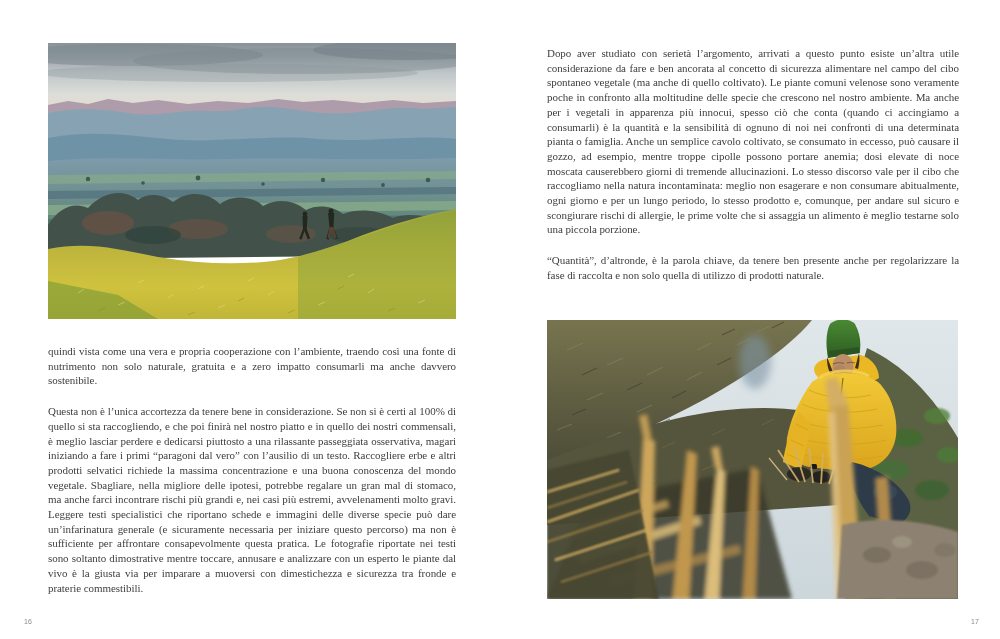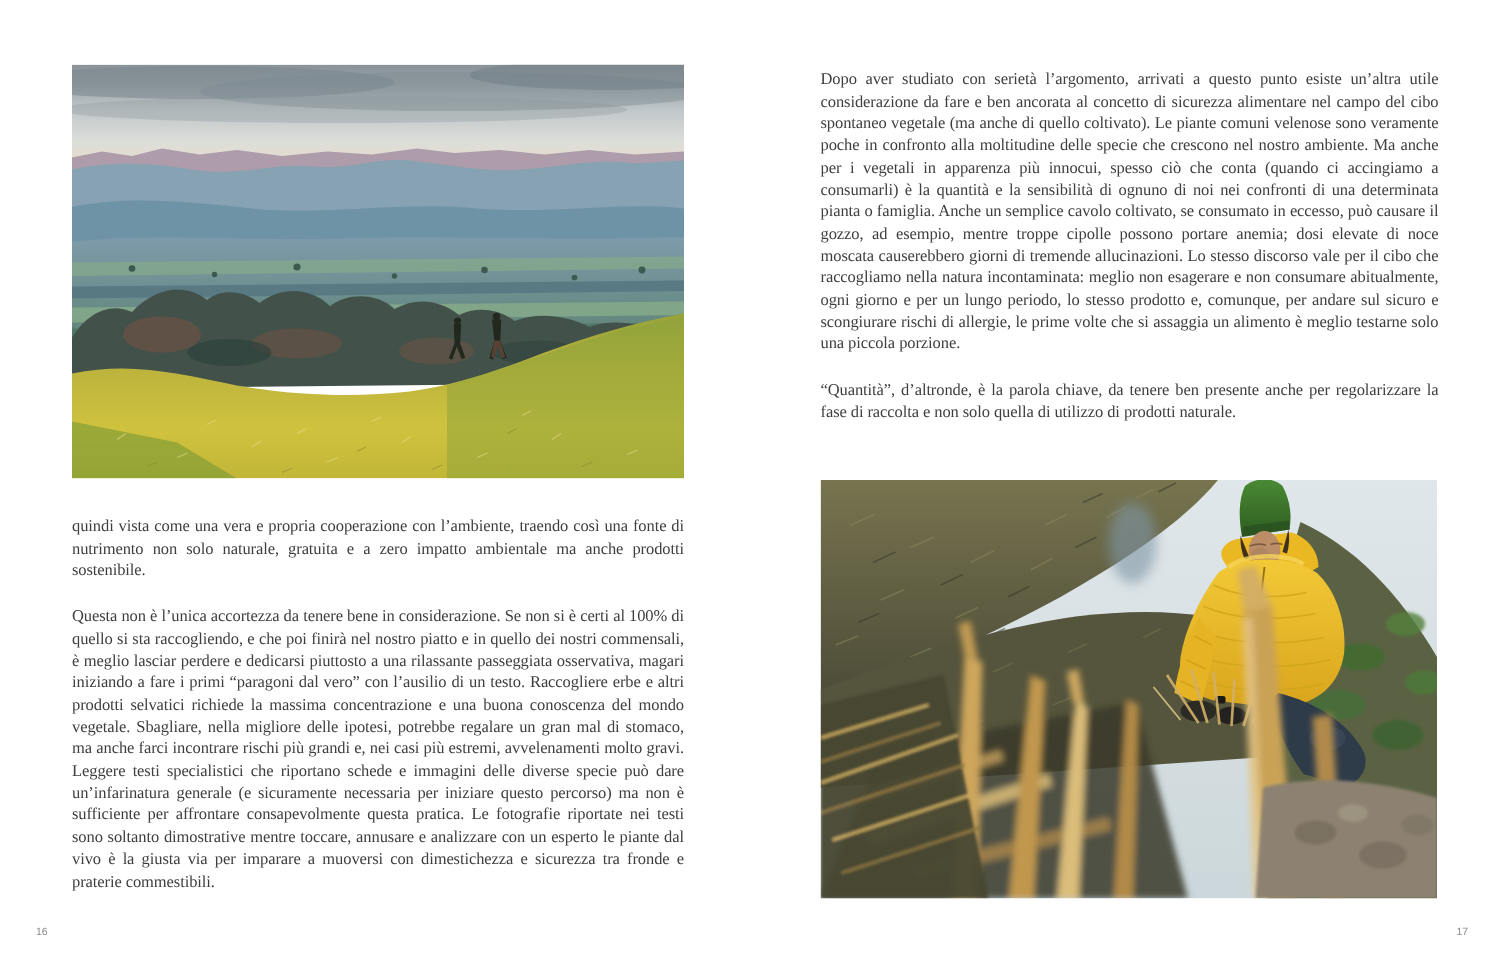--- a/index.html
+++ b/index.html
@@ -88,21 +88,21 @@
           <circle cx="257" cy="171" r="2.4"></circle>
           <path d="M254.5,173 L259.5,173 L258.8,186 L262.2,195.5 L259.8,196.5 L256.5,188 L253.5,196.8 L251.2,195.8 L255,186 Z"></path>
           <circle cx="283" cy="168" r="2.5"></circle>
           <path d="M280,170 L286.2,170 L285.5,184 L289.8,195.5 L287.2,196.3 L283.5,187 L280.8,196.8 L278.2,195.8 L281.5,184 Z"></path>
         </g>
         <path d="M281.5,184 L285.5,184 L288.8,195 L286.8,195.8 L283.6,188 L281.4,195.6 L279.4,195 Z" fill="#5d4434" opacity="0.9"></path>
       </svg>
     </figure>
 
     <div class="textcol text-left">
-      <p>quindi vista come una vera e propria cooperazione con l’ambiente, traendo così una fonte di nutrimento non solo naturale, gratuita e a zero impatto ambientale ma anche prodotti sostenibile.</p>
+      <p>quindi vista come una vera e propria cooperazione con l’ambiente, traendo così una fonte di nutrimento non solo naturale, gratuita e a zero impatto consumarli ma anche davvero sostenibile.</p>
       <p>Questa non è l’unica accortezza da tenere bene in considerazione. Se non si è certi al 100% di quello si sta raccogliendo, e che poi finirà nel nostro piatto e in quello dei nostri commensali, è meglio lasciar perdere e dedicarsi piuttosto a una rilassante passeggiata osservativa, magari iniziando a fare i primi “paragoni dal vero” con l’ausilio di un testo. Raccogliere erbe e altri prodotti selvatici richiede la massima concentrazione e una buona conoscenza del mondo vegetale. Sbagliare, nella migliore delle ipotesi, potrebbe regalare un gran mal di stomaco, ma anche farci incontrare rischi più grandi e, nei casi più estremi, avvelenamenti molto gravi. Leggere testi specialistici che riportano schede e immagini delle diverse specie può dare un’infarinatura generale (e sicuramente necessaria per iniziare questo percorso) ma non è sufficiente per affrontare consapevolmente questa pratica. Le fotografie riportate nei testi sono soltanto dimostrative mentre toccare, annusare e analizzare con un esperto le piante dal vivo è la giusta via per imparare a muoversi con dimestichezza e sicurezza tra fronde e praterie commestibili.</p>
     </div>
 
     <div class="pagenum pagenum-left">16</div>
   </div>
 
   <div>
 
     <div class="textcol text-right">
       <p>Dopo aver studiato con serietà l’argomento, arrivati a questo punto esiste un’altra utile considerazione da fare e ben ancorata al concetto di sicurezza alimentare nel campo del cibo spontaneo vegetale (ma anche di quello coltivato). Le piante comuni velenose sono veramente poche in confronto alla moltitudine delle specie che crescono nel nostro ambiente. Ma anche per i vegetali in apparenza più innocui, spesso ciò che conta (quando ci accingiamo a consumarli) è la quantità e la sensibilità di ognuno di noi nei confronti di una determinata pianta o famiglia. Anche un semplice cavolo coltivato, se consumato in eccesso, può causare il gozzo, ad esempio, mentre troppe cipolle possono portare anemia; dosi elevate di noce moscata causerebbero giorni di tremende allucinazioni. Lo stesso discorso vale per il cibo che raccogliamo nella natura incontaminata: meglio non esagerare e non consumare abitualmente, ogni giorno e per un lungo periodo, lo stesso prodotto e, comunque, per andare sul sicuro e scongiurare rischi di allergie, le prime volte che si assaggia un alimento è meglio testarne solo una piccola porzione.</p>

